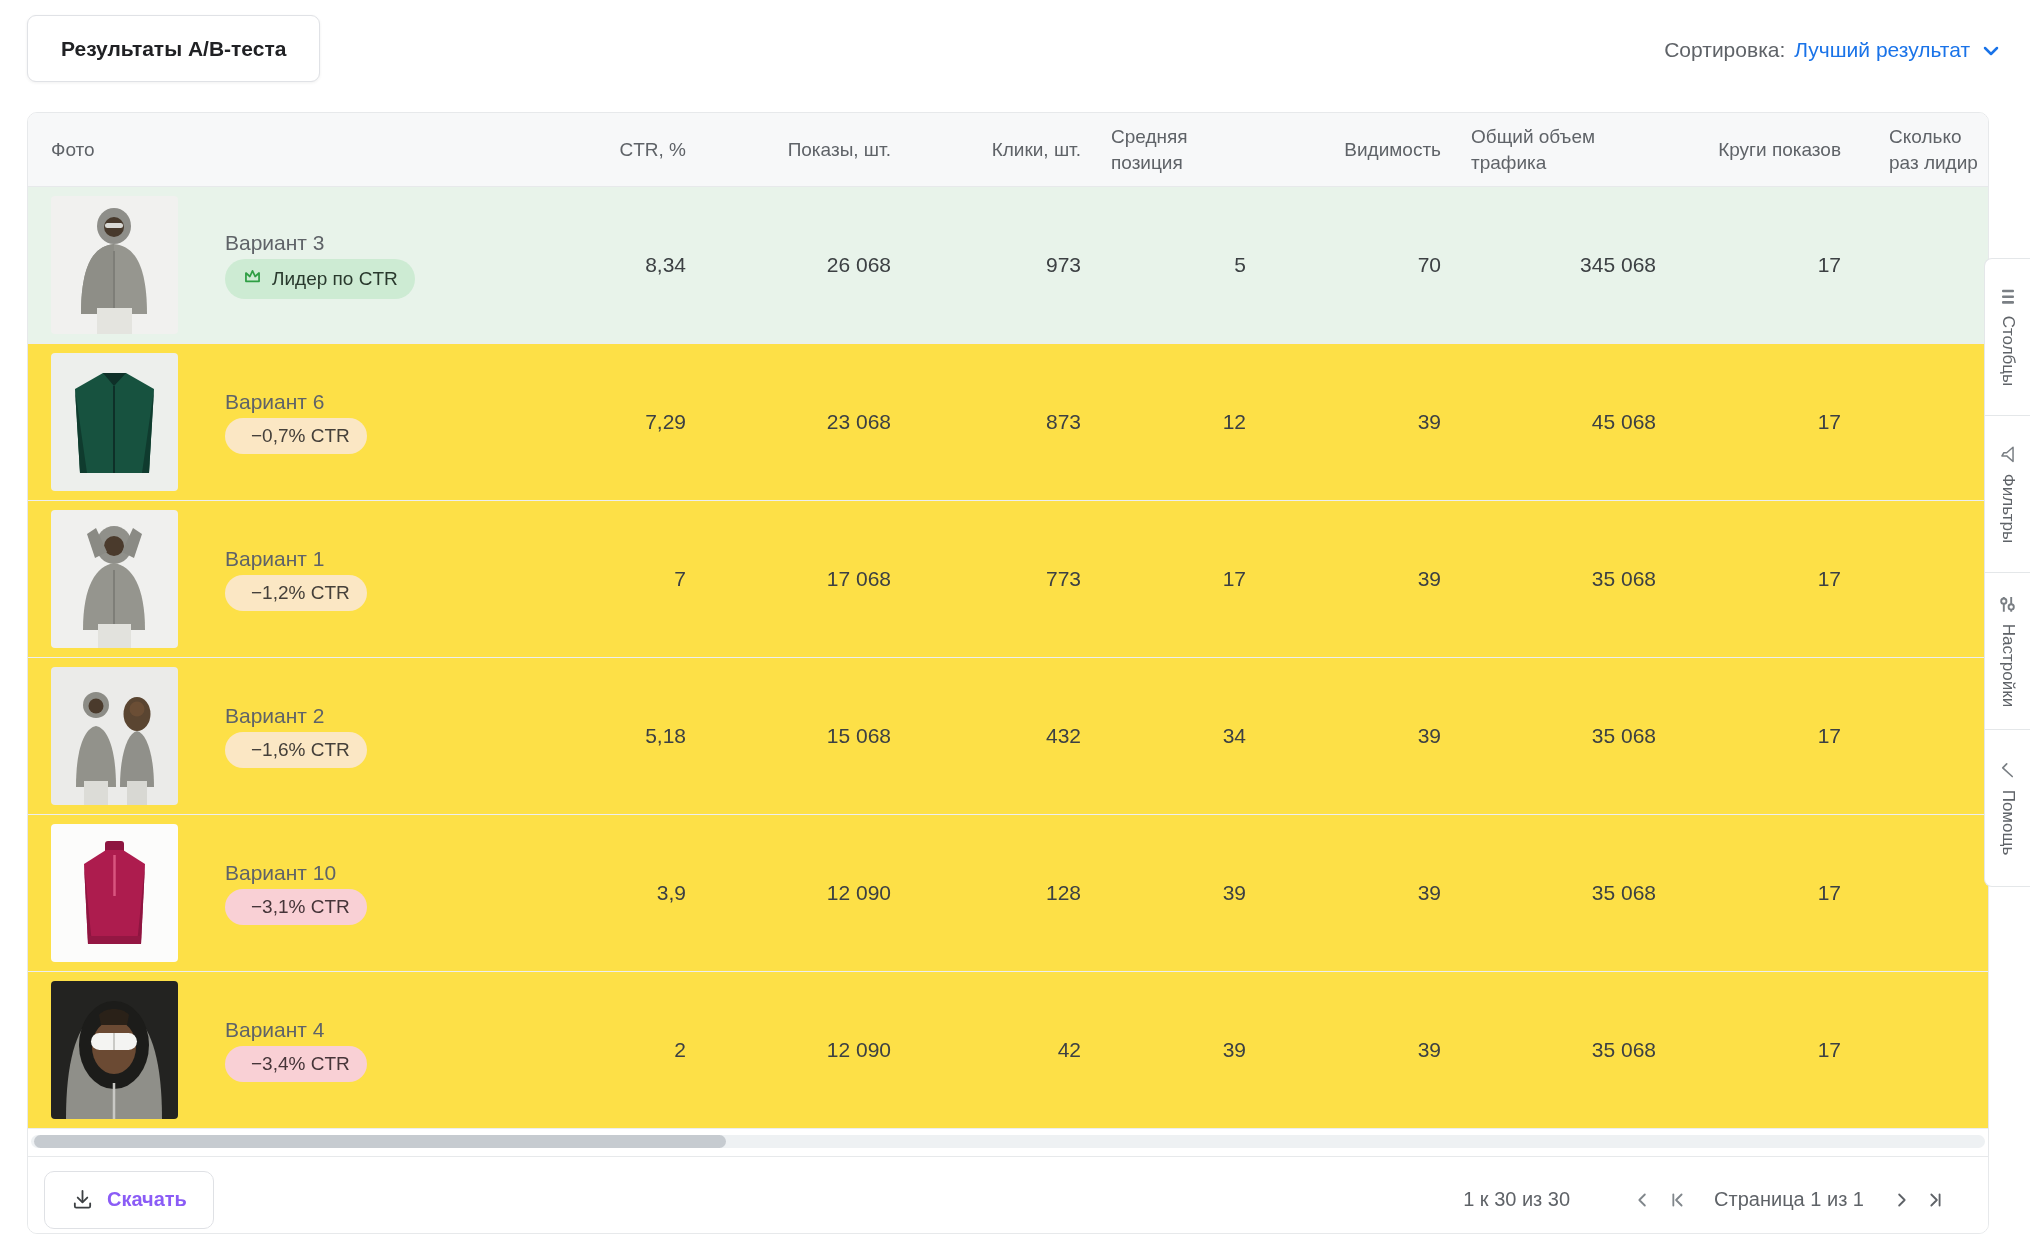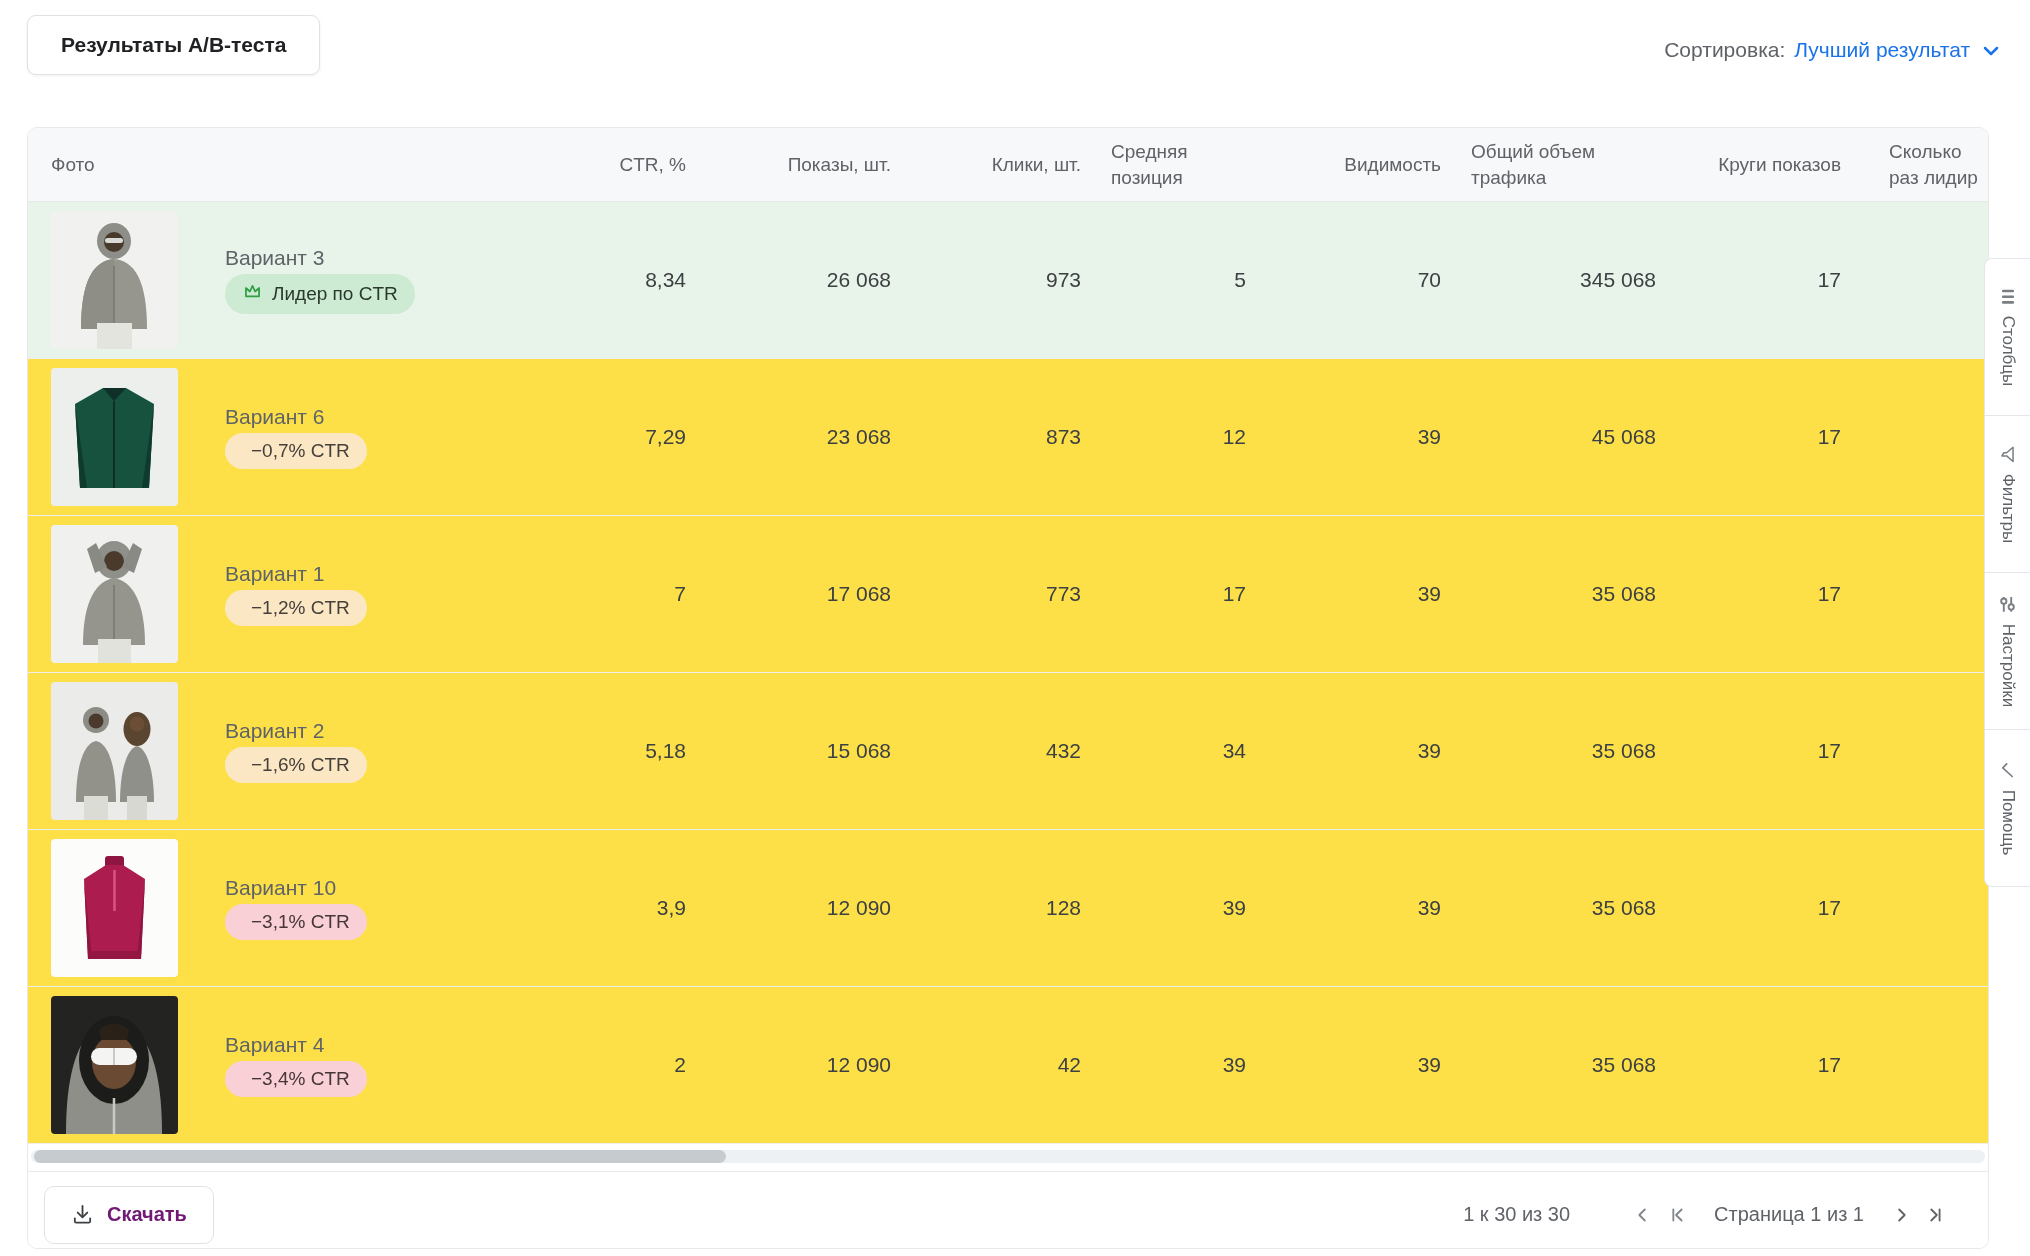--- a/index.html
+++ b/index.html
@@ -4,41 +4,41 @@
 <title>A/B test results</title>
 <style>
   html,body{margin:0;padding:0;}
   body{
     width:2030px;height:1256px;position:relative;background:#ffffff;
     font-family:"Liberation Sans", sans-serif;color:#3c4043;overflow:hidden;
     -webkit-font-smoothing:antialiased;
   }
   
   .tabs-group{
-    position:absolute;left:27px;top:15px;height:60px;display:flex;align-items:stretch;
+    position:absolute;left:27px;top:15px;height:67px;display:flex;align-items:stretch;
     background:#f3f4f6;border:1px solid #ececef;border-radius:11px;box-sizing:border-box;
   }
   .tab{
     display:flex;align-items:center;padding:0 33px;font-size:21px;color:#202124;
     border-radius:9px;cursor:pointer;white-space:nowrap;
   }
   .tab.active{
     background:#ffffff;border:1px solid #e0e2e6;margin:-1px;
     box-shadow:0 1px 3px rgba(60,64,67,.08);font-weight:700;
   }
   .sort{
     position:absolute;right:27px;top:36px;display:flex;align-items:center;gap:9px;
     font-size:21px;color:#5f6368;cursor:pointer;
   }
   .sort .sort-value{color:#1a73e8;}
   .sort svg{margin-top:3px;}
 
   
   .table-wrap{
-    position:absolute;left:27px;top:127px;width:1962px;height:1122px;background:#fff;
+    position:absolute;left:27px;top:112px;width:1962px;height:1122px;background:#fff;
     border:1px solid #e7e9eb;border-radius:10px;box-sizing:border-box;overflow:hidden;
   }
   .grid-cols{
     display:grid;
     grid-template-columns:150px 410px 128px 205px 190px 165px 195px 215px 185px minmax(0,1fr);
   }
   .thead{
     height:73px;background:#f7f8f9;border-bottom:1px solid #e7e9eb;
     align-items:center;color:#5f6368;font-size:19px;
   }
@@ -70,21 +70,21 @@
   .scroll-thumb{position:absolute;left:6px;top:6px;width:692px;height:13px;background:#c6cbd0;border-radius:7px;cursor:pointer;}
 
   
   .tfoot{
     height:86px;border-top:1px solid #e7e9eb;display:flex;align-items:center;
     padding:0 36px 0 8px;box-sizing:border-box;background:#fff;
   }
   .download-btn{
     margin-left:8px;display:flex;align-items:center;gap:13px;height:58px;padding:0 26px;
     background:#fff;border:1px solid #dfe1e5;border-radius:10px;font-size:20px;font-weight:700;
-    color:#701a75;cursor:pointer;font-family:inherit;
+    color:#8b5cf6;cursor:pointer;font-family:inherit;
   }
   .pagination{margin-left:auto;display:flex;align-items:center;color:#5f6368;font-size:20px;}
   .pagination .range{margin-right:56px;}
   .pg-btn{display:flex;align-items:center;justify-content:center;width:34px;height:34px;cursor:pointer;}
   .pg-text{margin:0 20px;}
 
   
   .rail{position:absolute;right:0;top:258px;width:46px;}
   .rail-tab{
     position:relative;width:46px;height:158px;background:#fff;box-sizing:border-box;

